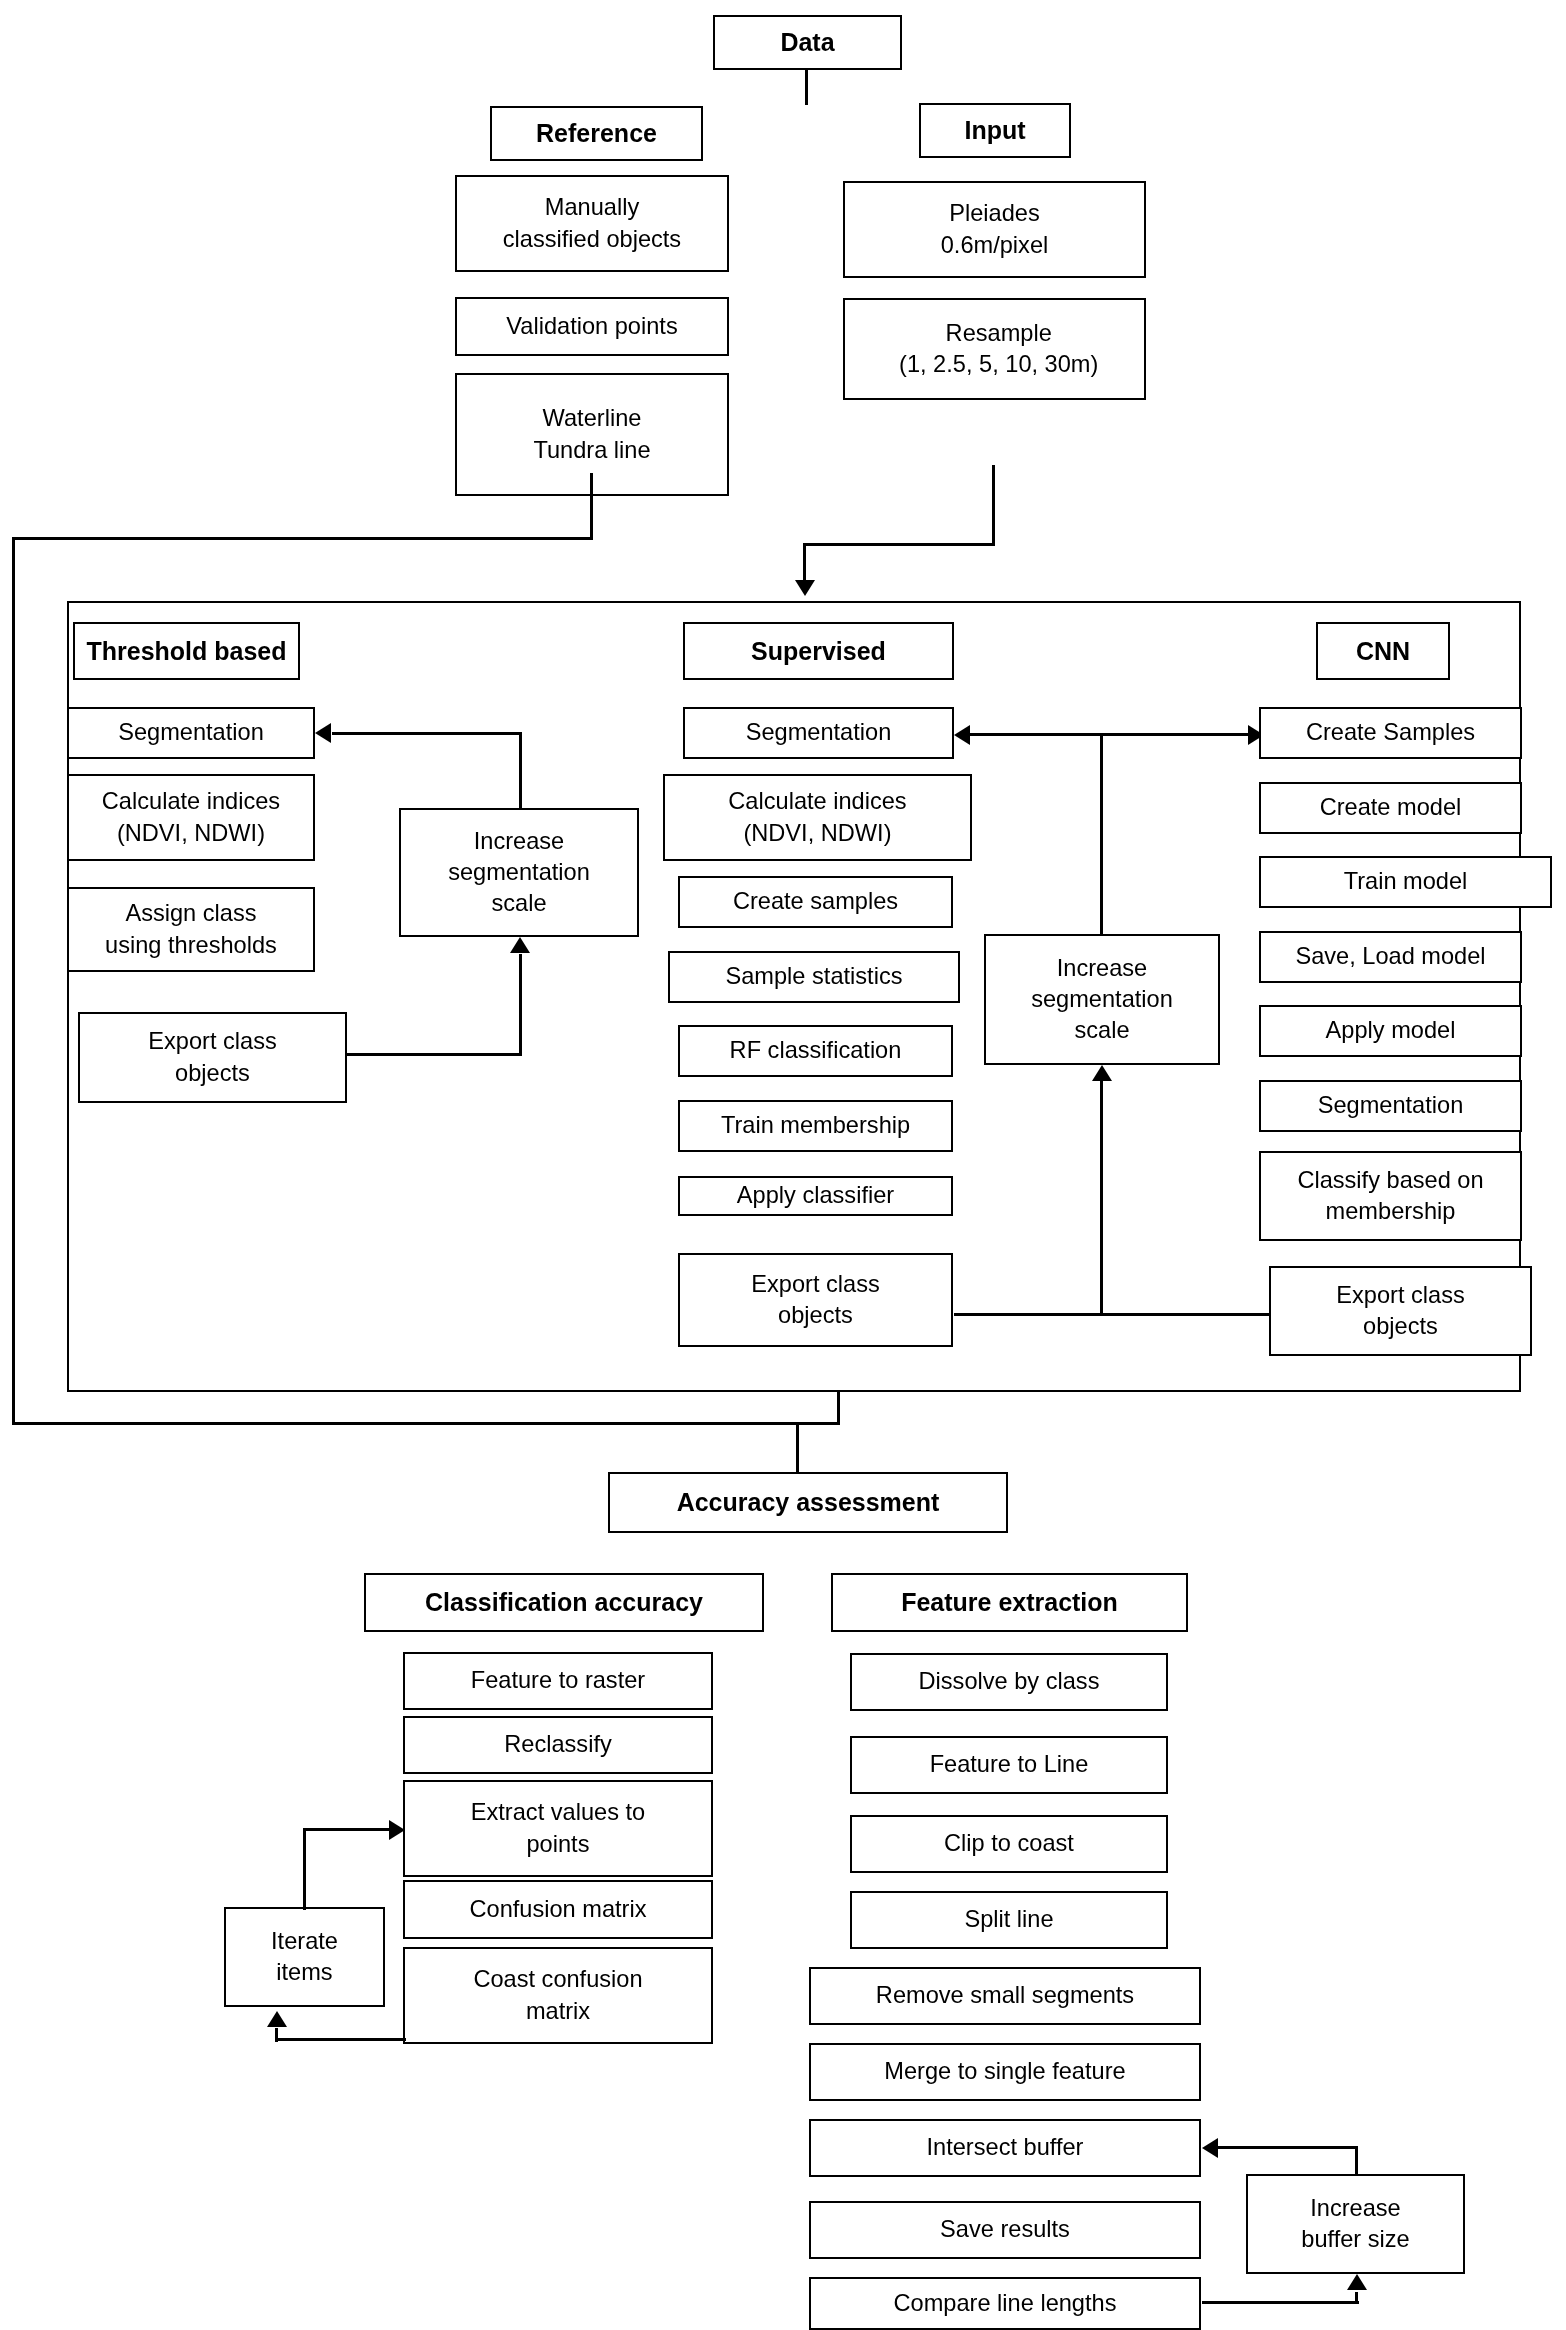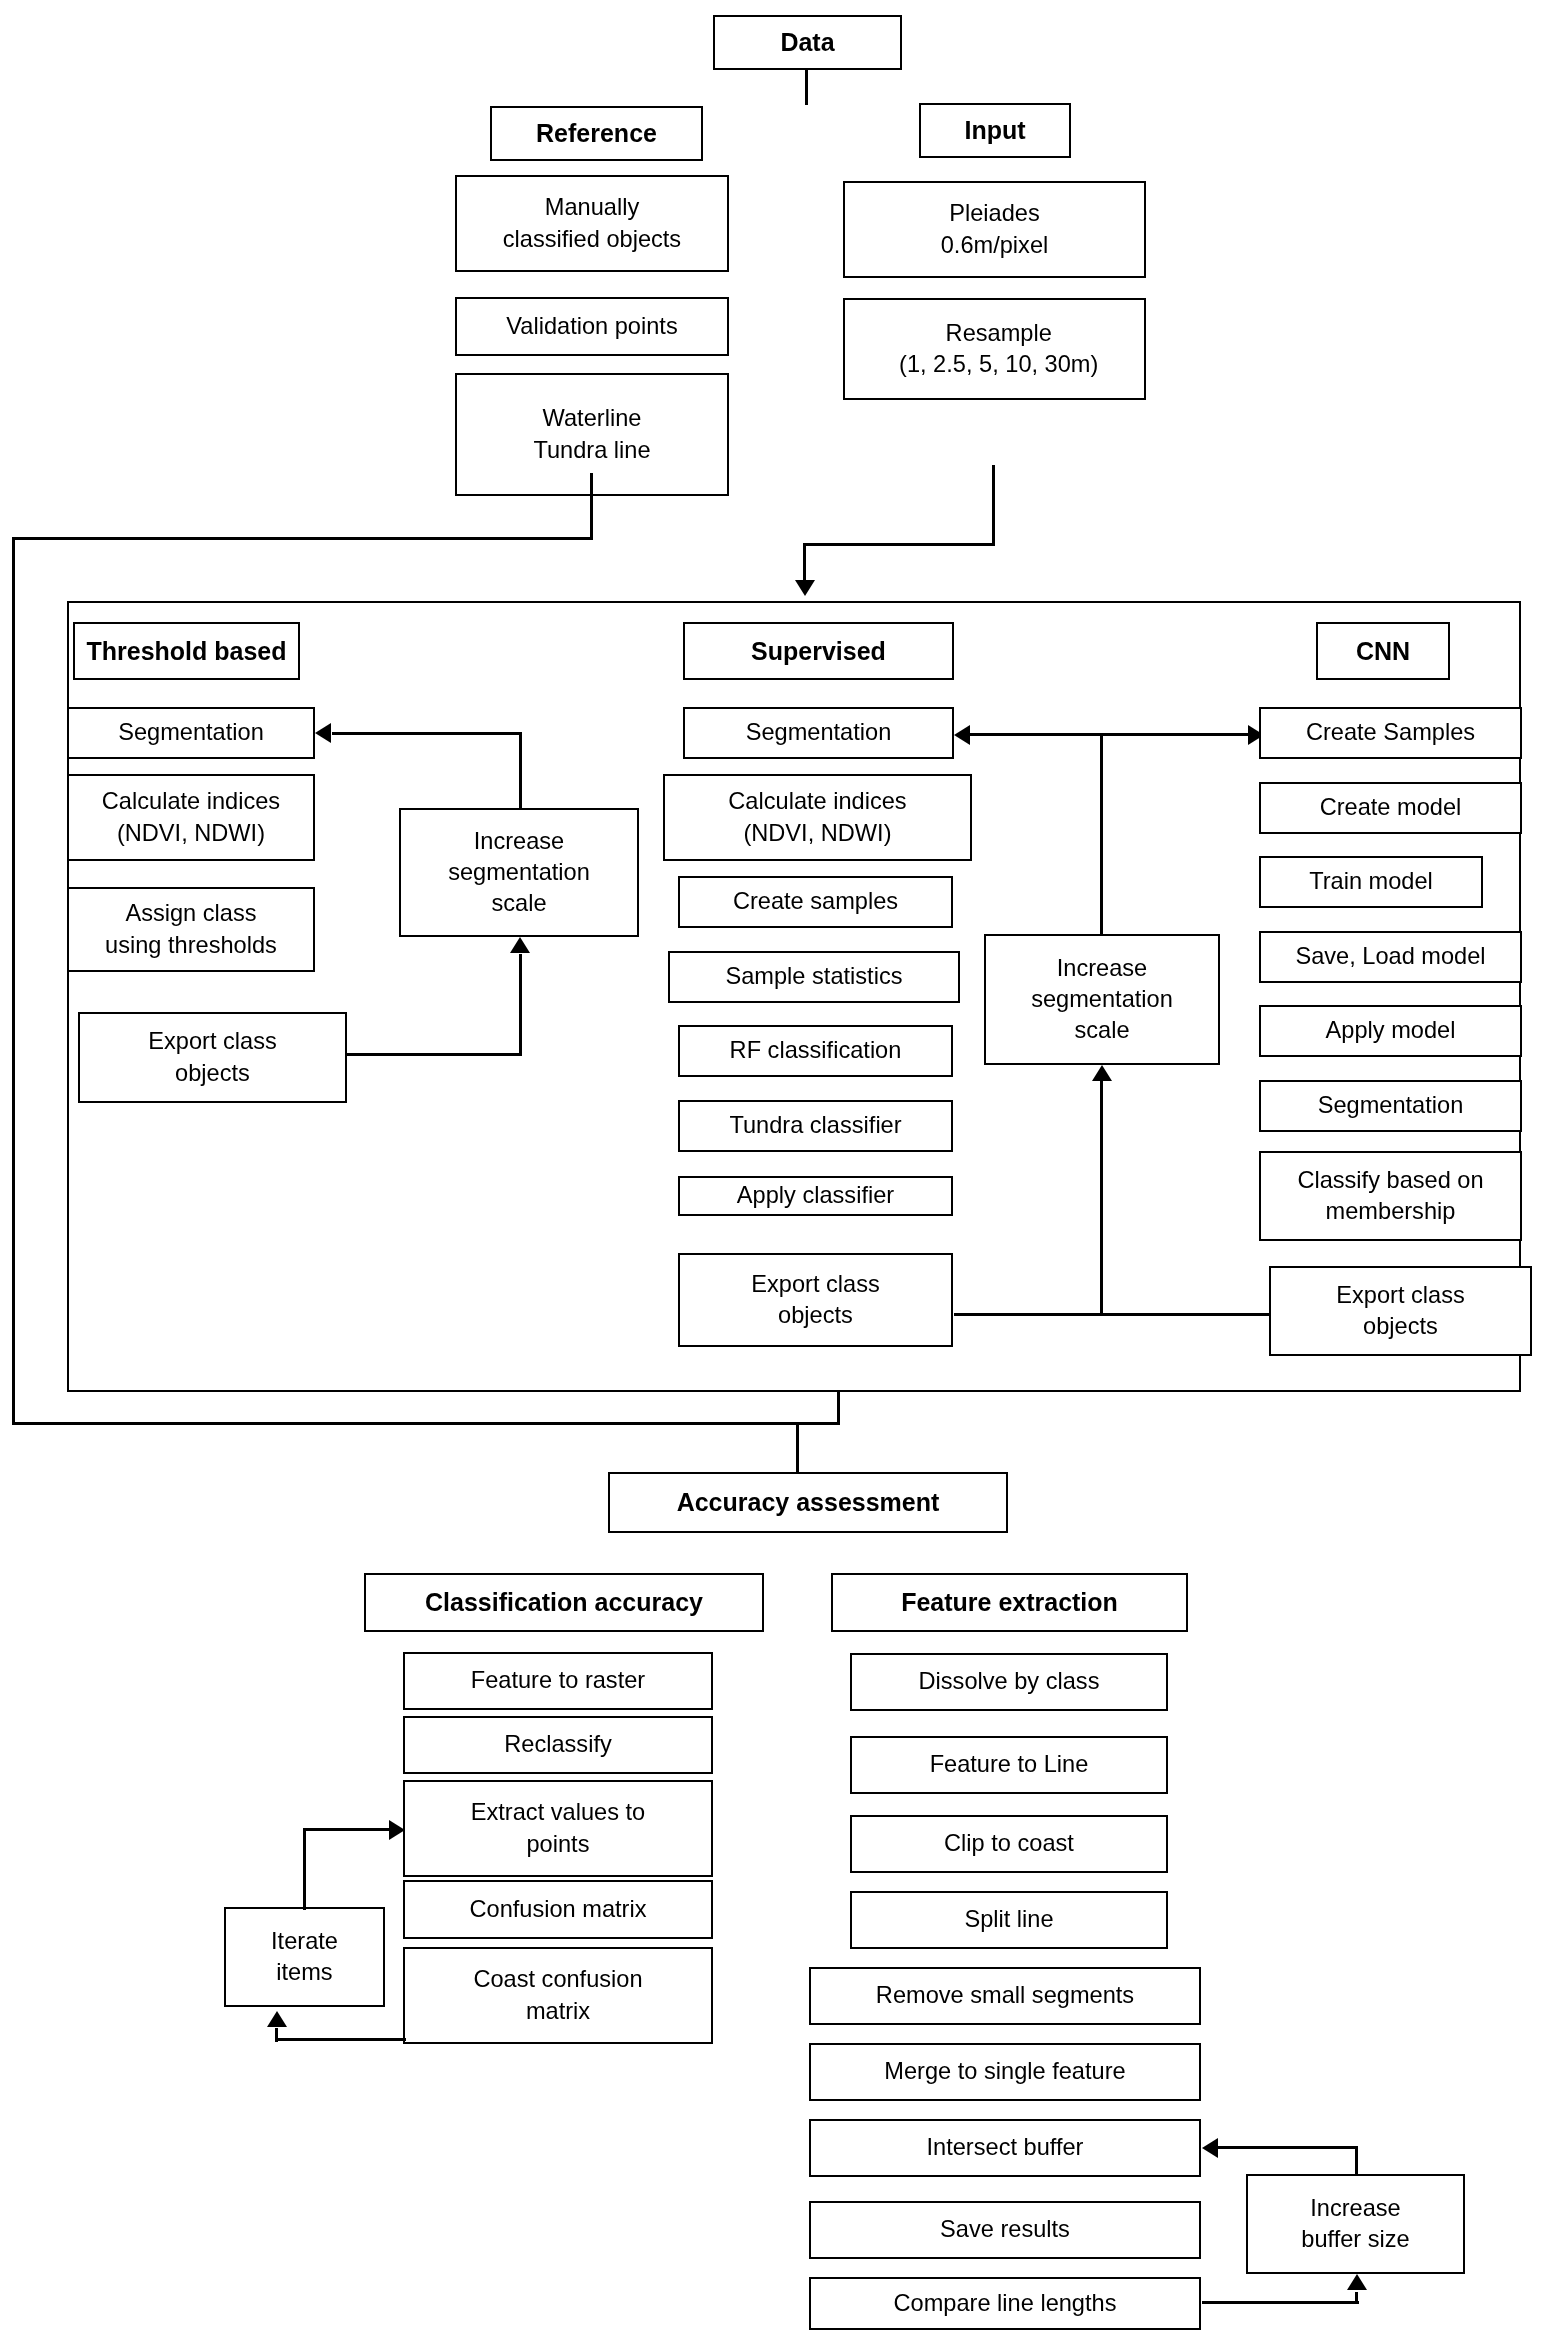--- a/index.html
+++ b/index.html
@@ -150,21 +150,21 @@
 
   <div class="box" style="left:668px;top:951px;width:292px;height:52px;">
     <span class="ln">Sample statistics</span>
   </div>
 
   <div class="box" style="left:678px;top:1025px;width:275px;height:52px;">
     <span class="ln">RF classification</span>
   </div>
 
   <div class="box" style="left:678px;top:1100px;width:275px;height:52px;">
-    <span class="ln">Tundra classifier</span>
+    <span class="ln">Train membership</span>
   </div>
 
   <div class="box" style="left:678px;top:1176px;width:275px;height:40px;">
     <span class="ln">Apply classifier</span>
   </div>
 
   <div class="box" style="left:678px;top:1253px;width:275px;height:94px;">
     <span>
       <span class="ln">Export class</span>
       <span class="ln">objects</span>
@@ -195,21 +195,21 @@
   </div>
 
   <div class="box" style="left:1259px;top:707px;width:263px;height:52px;">
     <span class="ln">Create Samples</span>
   </div>
 
   <div class="box" style="left:1259px;top:782px;width:263px;height:52px;">
     <span class="ln">Create model</span>
   </div>
 
-  <div class="box" style="left:1259px;top:856px;width:224px;height:52px;">
+  <div class="box" style="left:1259px;top:856px;width:293px;height:52px;">
     <span class="ln">Train model</span>
   </div>
 
   <div class="box" style="left:1259px;top:931px;width:263px;height:52px;">
     <span class="ln">Save, Load model</span>
   </div>
 
   <div class="box" style="left:1259px;top:1005px;width:263px;height:52px;">
     <span class="ln">Apply model</span>
   </div>

